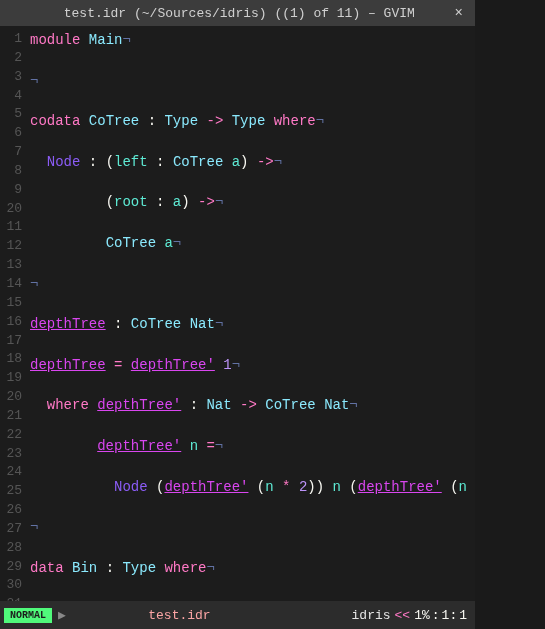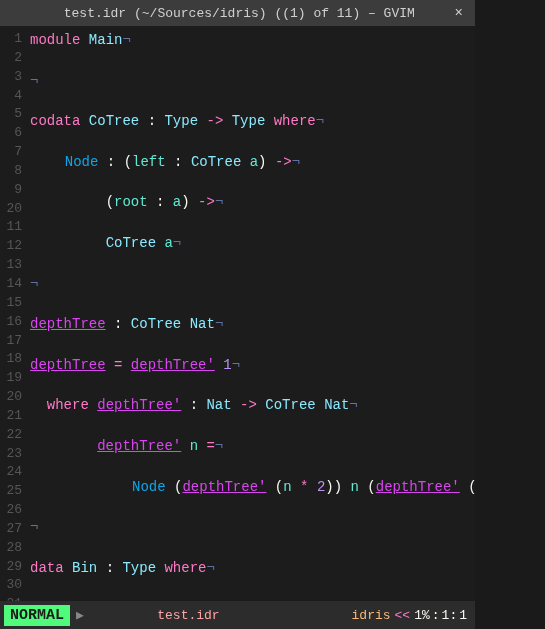--- a/index.html
+++ b/index.html
@@ -65,49 +65,49 @@
     .line {
       display: block;
       line-height: 1.45;
     }
     
     .kw { color: #ff79c6; } 
     .kw2 { color: #bd93f9; } 
     .type { color: #8be9fd; } 
     .op { color: #ff79c6; } 
     .num { color: #bd93f9; }
-    .con { color: #0ea5e9; margin-left: 18px; } 
+    .con { color: #8b5cf6; } 
     .var { color: #5eead4; }
     .cm { color: #6272a4; } 
     .fn { color: #d946ef; text-decoration: underline; } 
     .punct { color: #f8f8f2; }
     .red { color: #ff5555; }
     #statusbar {
       background: #2c2c2c;
       display: flex;
       align-items: center;
       height: 28px;
       padding: 0 4px;
       font-size: 13px;
     }
     #mode-badge {
       background: #50fa7b;
       color: #1c1c1c;
       font-weight: bold;
       padding: 2px 6px;
       margin-right: 6px;
-      font-size: 15px;
+      font-size: 10px;
     }
     #status-filename {
       color: #fca5a5;
       flex: 1;
       text-align: right;
     }
     #status-lang {
-      color: #fdba74;
+      color: #e5e5e5;
     }
   </style>
 </head>
 <body>
 
 <div id="window">
   <div id="titlebar">
     <span style="width:20px"></span>
     <span id="titlebar-title">test.idr (~/Sources/idris) ((1) of 11) – GVIM</span>
     <span id="close-btn">×</span>

